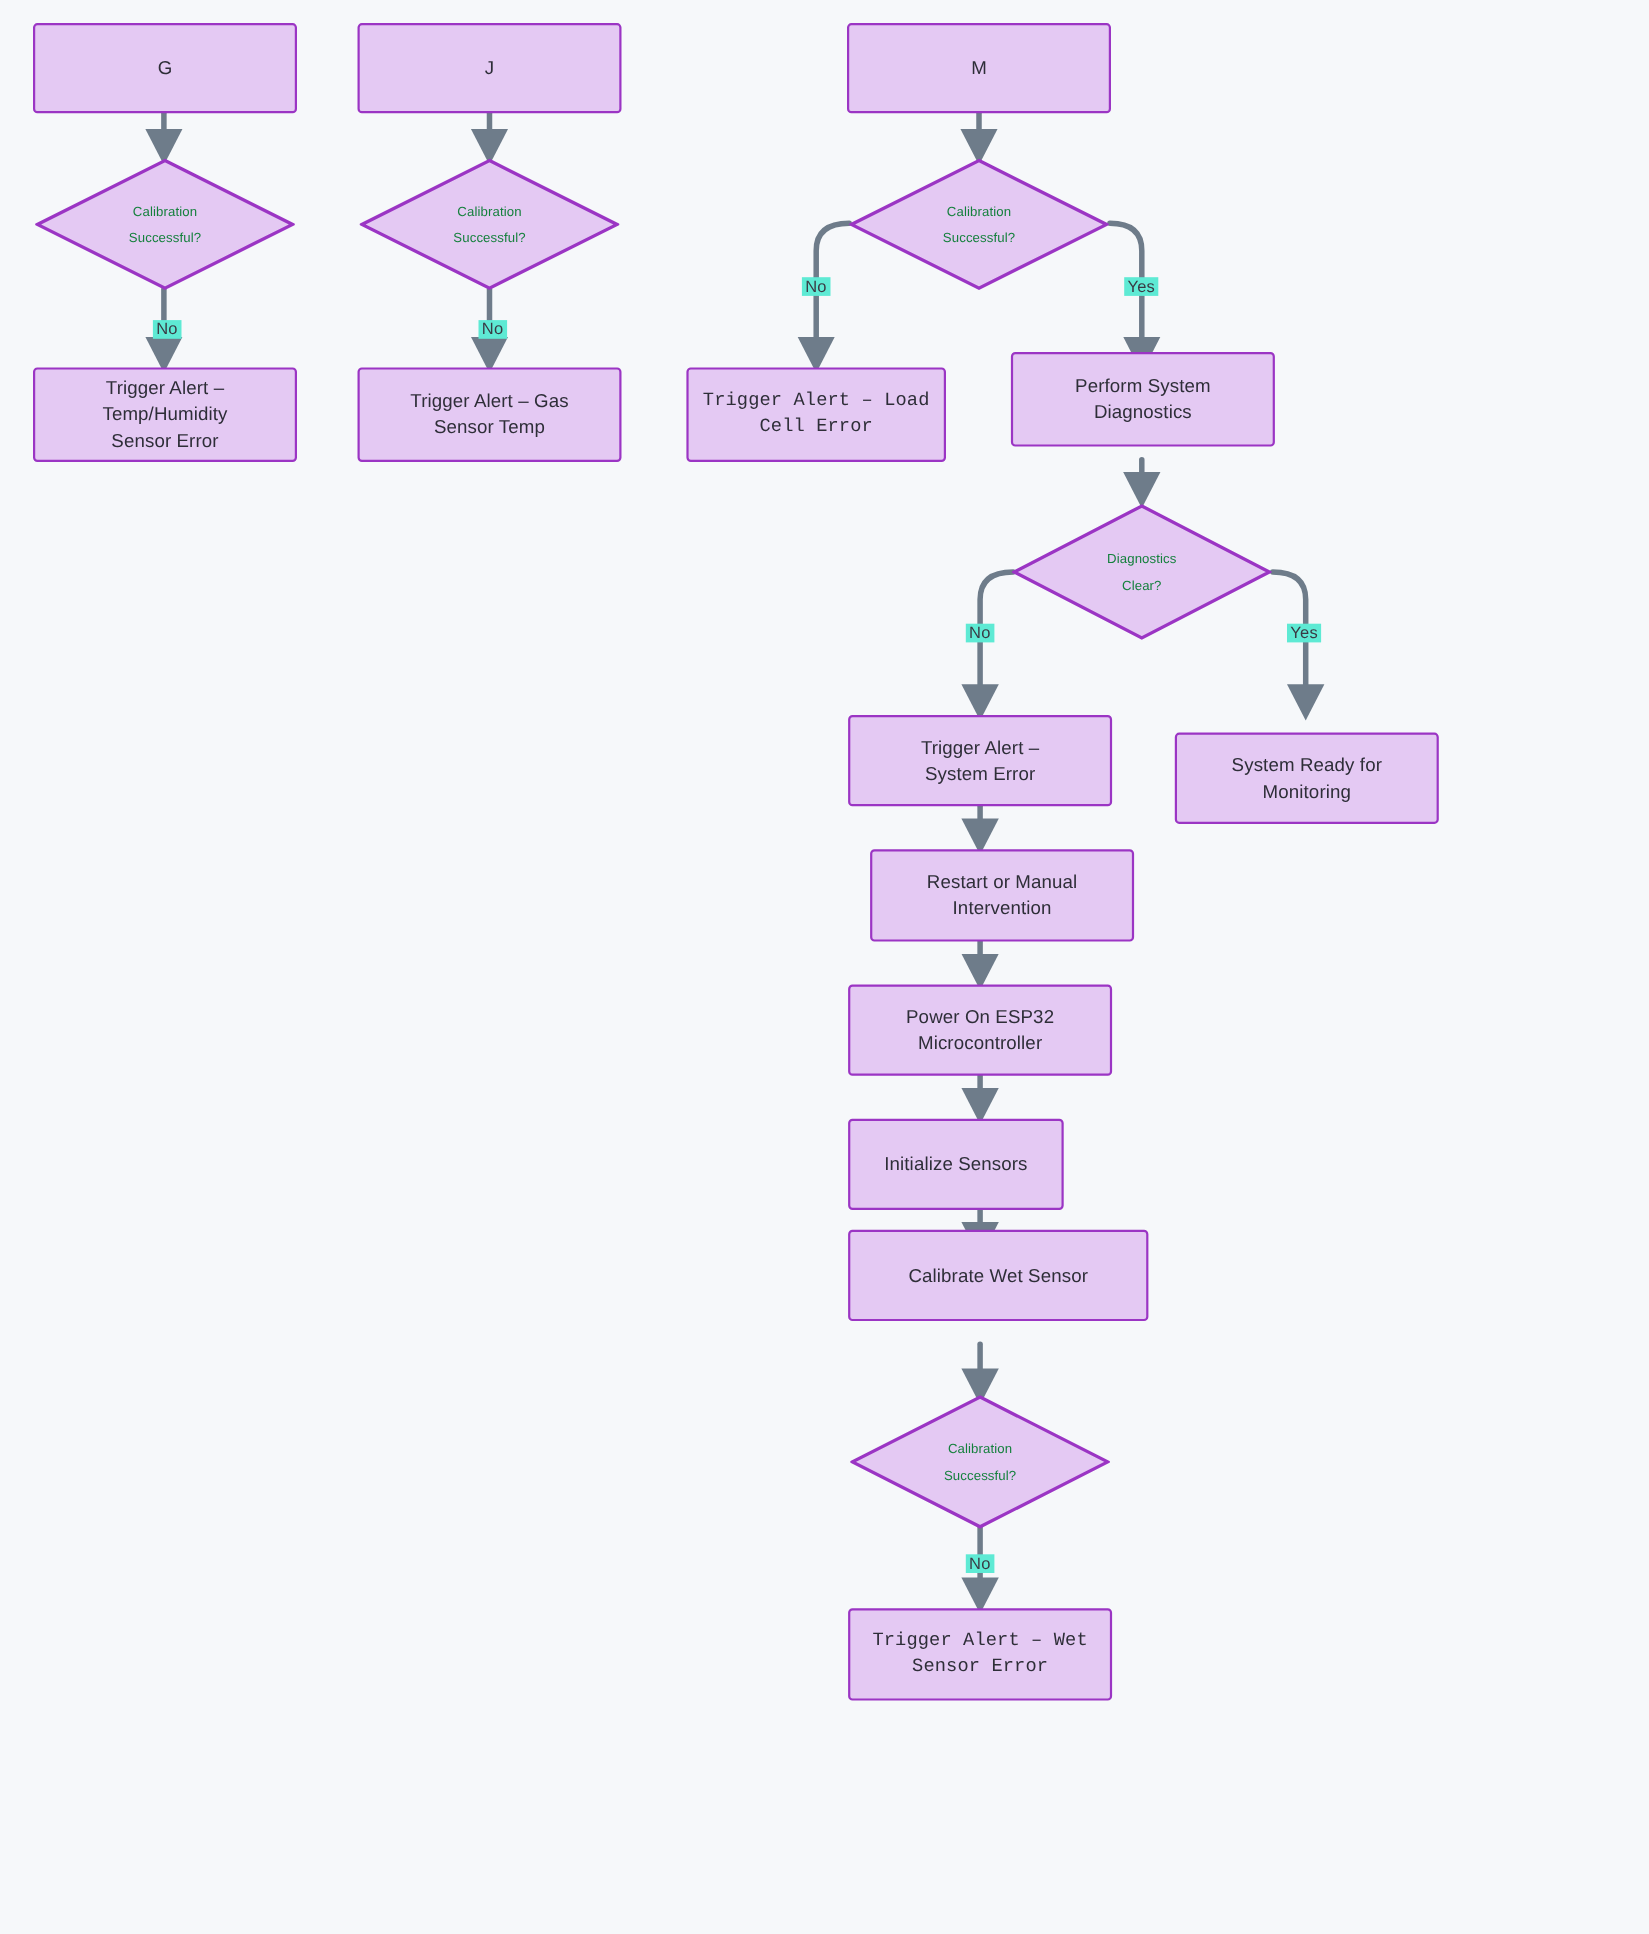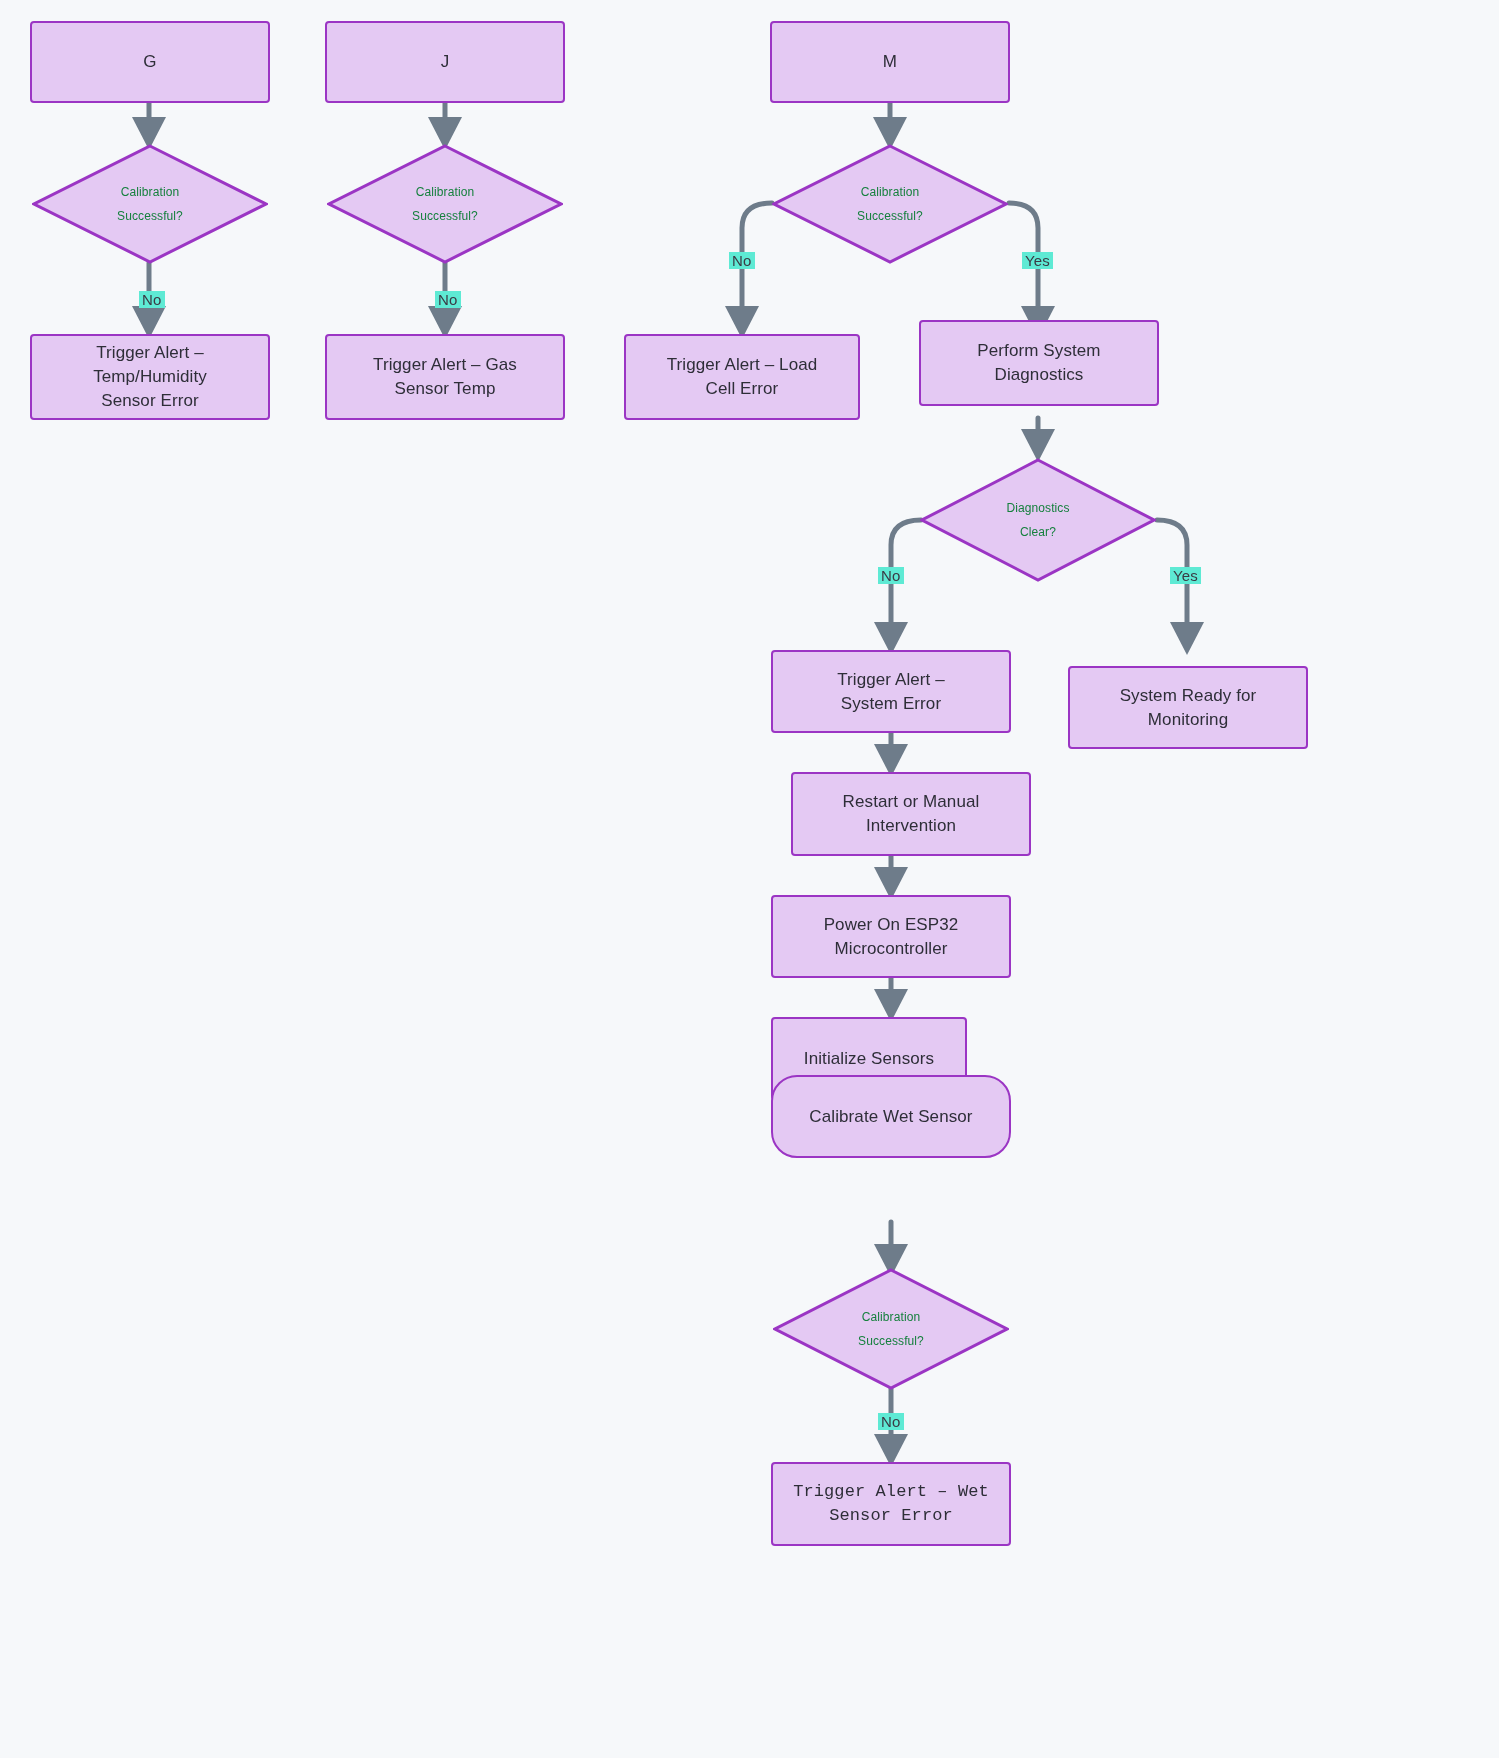--- a/index.html
+++ b/index.html
@@ -156,21 +156,21 @@
     <svg class="dshape" viewBox="0 0 236 120" preserveAspectRatio="none">
       <polygon points="118,2 234,60 118,118 2,60" fill="#e4c9f3" stroke="#9b35c4" stroke-width="3"></polygon>
     </svg>
     <span class="label">Calibration
 Successful?</span>
   </div>
 
   <div class="edge-label" style="left:729px; top:252px;">No</div>
   <div class="edge-label" style="left:1022px; top:252px;">Yes</div>
 
-  <div class="node process" style="left:624px; top:334px; width:236px; height:86px;">
+  <div class="node process" style="left:624px; top:334px; width:236px; height:86px;font-family:Liberation Mono, monospace;">
     <span class="label">Trigger Alert – Load
 Cell Error</span>
   </div>
 
   <div class="node process" style="left:919px; top:320px; width:240px; height:86px;">
     <span class="label">Perform System
 Diagnostics</span>
   </div>
 
   <div class="node decision" style="left:920px; top:458px; width:236px; height:124px;">
@@ -201,21 +201,21 @@
 
   <div class="node process" style="left:771px; top:895px; width:240px; height:83px;">
     <span class="label">Power On ESP32
 Microcontroller</span>
   </div>
 
   <div class="node process" style="left:771px; top:1017px; width:196px; height:83px;">
     <span class="label">Initialize Sensors</span>
   </div>
 
-  <div class="node process" style="left:771px; top:1075px; width:240px; height:83px;border-radius:26px;">
+  <div class="node process" style="left:771px; top:1118px; width:273px; height:83px;">
     <span class="label">Calibrate Wet Sensor</span>
   </div>
 
   <div class="node decision" style="left:773px; top:1268px; width:236px; height:122px;">
     <svg class="dshape" viewBox="0 0 236 122" preserveAspectRatio="none">
       <polygon points="118,2 234,61 118,120 2,61" fill="#e4c9f3" stroke="#9b35c4" stroke-width="3"></polygon>
     </svg>
     <span class="label">Calibration
 Successful?</span>
   </div>

